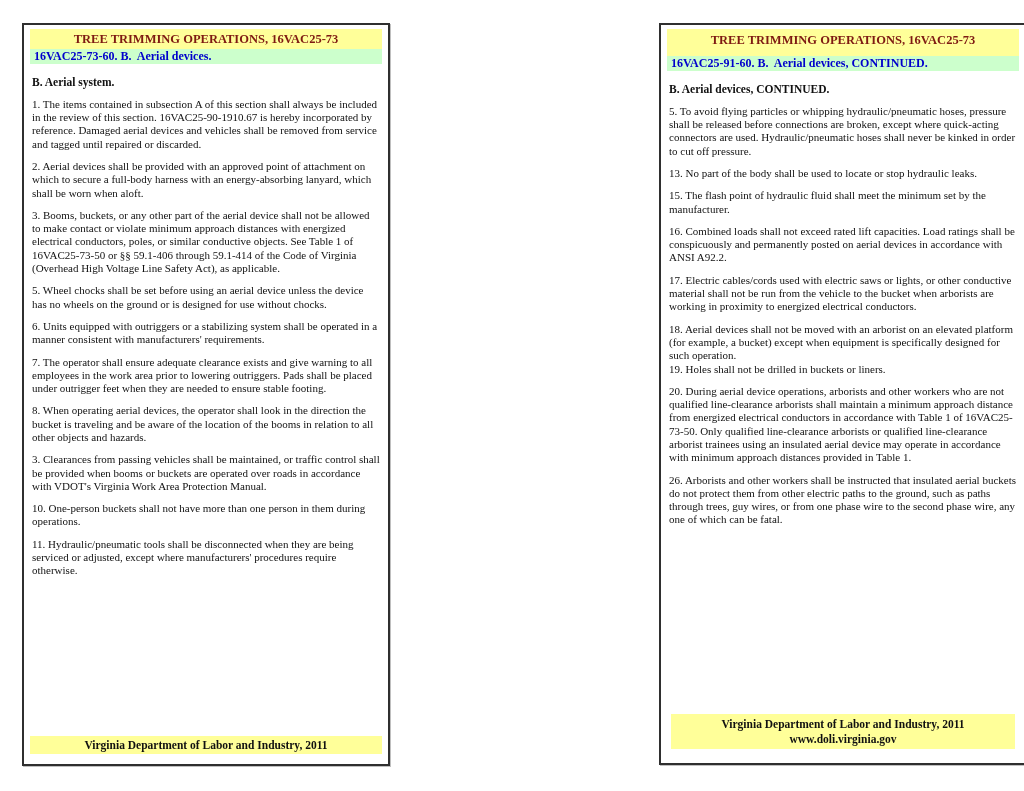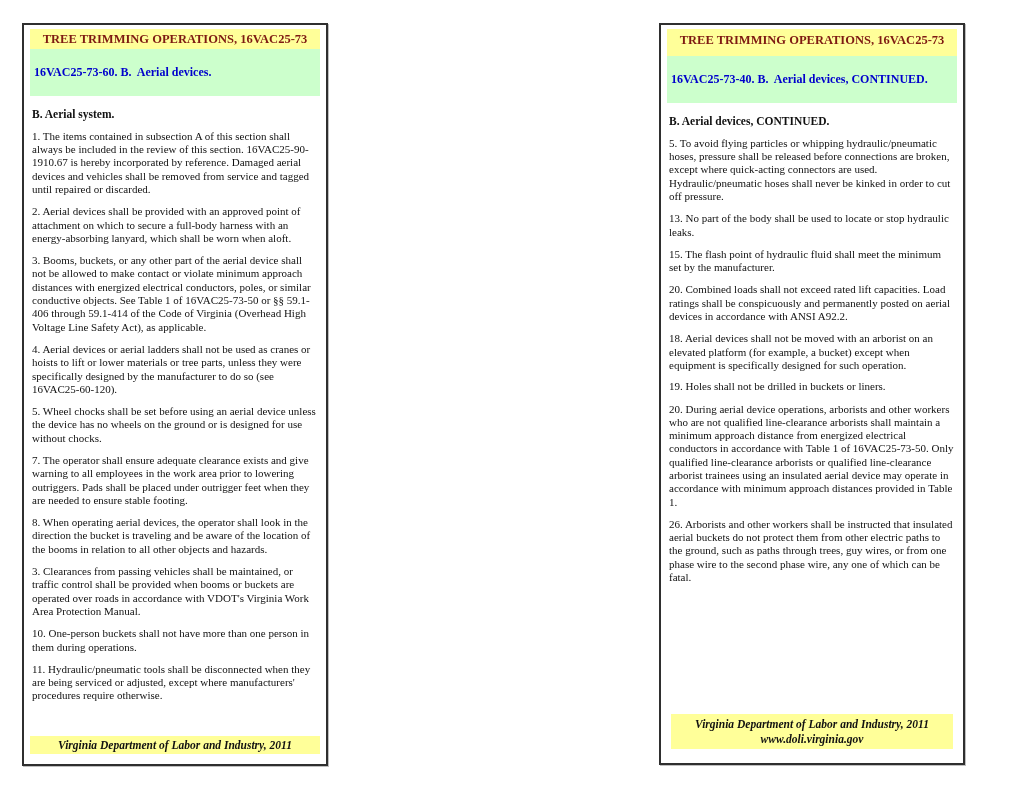--- a/index.html
+++ b/index.html
@@ -16,21 +16,21 @@
   body{
     background:var(--page-bg);
     font-family:"Liberation Serif", serif;
     color:var(--text-color);
     position:relative;
     overflow:hidden;
   }
   .panel{
     position:absolute;
     top:23px;
-    width:306px;
+    width:368px;
     height:743px;
     background:#fff;
     border:2px solid var(--border-color);
     box-shadow:1px 1px 0 rgba(0,0,0,0.25);
     padding:4px 6px 6px 6px;
     display:flex;
     flex-direction:column;
   }
   .panel-left{left:22px;}
   .panel-right{left:659px;height:742px;}
@@ -44,84 +44,84 @@
     padding:3px 2px;
     white-space:pre-wrap;
   }
   .panel-right .title-bar{padding:4px 2px 9px 2px;}
   .section-bar{
     background:var(--section-bg);
     color:var(--section-color);
     font-weight:bold;
     font-size:12px;
     line-height:1.2;
-    padding:16px 4px;
+    padding:0 4px;
     white-space:pre-wrap;
   }
   .heading{
     font-weight:bold;
     font-size:11.5px;
     margin:12px 2px 0 2px;
     white-space:pre-wrap;
   }
   .paragraphs{margin-top:1px;}
   .para{
     font-size:11px;
     line-height:13.3px;
     margin:9px 2px 0 2px;
     white-space:pre-wrap;
   }
-  .para.tight{margin-top:8px;}
+  .para.tight{margin-top:0;}
   .footer-bar{
     margin-top:auto;
     background:var(--header-bg);
     font-weight:bold;
     text-align:center;
     font-size:11.5px;
     line-height:1.25;
     padding:2px 2px;
     margin-bottom:4px;
-    font-style:italic;
   }
   .panel-right .footer-bar{margin-left:4px;margin-right:4px;margin-bottom:8px;padding:3px 2px;}
   .footer-line{white-space:pre-wrap;}
 </style>
 </head>
 <body>
 
 <div class="panel panel-left">
   <div class="title-bar">TREE TRIMMING OPERATIONS, 16VAC25-73</div>
   <div class="section-bar">16VAC25-73-60. B.  Aerial devices.</div>
   <div class="heading">B. Aerial system.</div>
   <div class="paragraphs">
       <p class="para">1. The items contained in subsection A of this section shall always be included in the review of this section. 16VAC25-90-1910.67 is hereby incorporated by reference. Damaged aerial devices and vehicles shall be removed from service and tagged until repaired or discarded.</p>
       <p class="para">2. Aerial devices shall be provided with an approved point of attachment on which to secure a full-body harness with an energy-absorbing lanyard, which shall be worn when aloft.</p>
       <p class="para">3. Booms, buckets, or any other part of the aerial device shall not be allowed to make contact or violate minimum approach distances with energized electrical conductors, poles, or similar conductive objects. See Table 1 of 16VAC25-73-50 or §§ 59.1-406 through 59.1-414 of the Code of Virginia (Overhead High Voltage Line Safety Act), as applicable.</p>
-      <p class="para">4. Aerial devices or aerial ladders shall not be used as cranes or hoists to lift or lower materials or tree parts, unless they were specifically designed by the manufacturer to do so (see 16VAC25-60-120).</p>
       <p class="para">5. Wheel chocks shall be set before using an aerial device unless the device has no wheels on the ground or is designed for use without chocks.</p>
+      <p class="para">6. Units equipped with outriggers or a stabilizing system shall be operated in a manner consistent with manufacturers' requirements.</p>
       <p class="para">7. The operator shall ensure adequate clearance exists and give warning to all employees in the work area prior to lowering outriggers. Pads shall be placed under outrigger feet when they are needed to ensure stable footing.</p>
       <p class="para">8. When operating aerial devices, the operator shall look in the direction the bucket is traveling and be aware of the location of the booms in relation to all other objects and hazards.</p>
       <p class="para">3. Clearances from passing vehicles shall be maintained, or traffic control shall be provided when booms or buckets are operated over roads in accordance with VDOT's Virginia Work Area Protection Manual.</p>
       <p class="para">10. One-person buckets shall not have more than one person in them during operations.</p>
       <p class="para">11. Hydraulic/pneumatic tools shall be disconnected when they are being serviced or adjusted, except where manufacturers' procedures require otherwise.</p>
     </div>
   <div class="footer-bar">
       <div class="footer-line">Virginia Department of Labor and Industry, 2011</div>
     </div>
 </div>
 
 <div class="panel panel-right">
   <div class="title-bar">TREE TRIMMING OPERATIONS, 16VAC25-73</div>
-  <div class="section-bar">16VAC25-73-40. B.  Aerial devices, CONTINUED.</div>
+  <div class="section-bar">16VAC25-91-60. B.  Aerial devices, CONTINUED.</div>
   <div class="heading">B. Aerial devices, CONTINUED.</div>
   <div class="paragraphs">
       <p class="para">5. To avoid flying particles or whipping hydraulic/pneumatic hoses, pressure shall be released before connections are broken, except where quick-acting connectors are used. Hydraulic/pneumatic hoses shall never be kinked in order to cut off pressure.</p>
       <p class="para">13. No part of the body shall be used to locate or stop hydraulic leaks.</p>
       <p class="para">15. The flash point of hydraulic fluid shall meet the minimum set by the manufacturer.</p>
-      <p class="para">20. Combined loads shall not exceed rated lift capacities. Load ratings shall be conspicuously and permanently posted on aerial devices in accordance with ANSI A92.2.</p>
+      <p class="para">16. Combined loads shall not exceed rated lift capacities. Load ratings shall be conspicuously and permanently posted on aerial devices in accordance with ANSI A92.2.</p>
+      <p class="para">17. Electric cables/cords used with electric saws or lights, or other conductive material shall not be run from the vehicle to the bucket when arborists are working in proximity to energized electrical conductors.</p>
       <p class="para">18. Aerial devices shall not be moved with an arborist on an elevated platform (for example, a bucket) except when equipment is specifically designed for such operation.</p>
       <p class="para tight">19. Holes shall not be drilled in buckets or liners.</p>
       <p class="para">20. During aerial device operations, arborists and other workers who are not qualified line-clearance arborists shall maintain a minimum approach distance from energized electrical conductors in accordance with Table 1 of 16VAC25-73-50. Only qualified line-clearance arborists or qualified line-clearance arborist trainees using an insulated aerial device may operate in accordance with minimum approach distances provided in Table 1.</p>
       <p class="para">26. Arborists and other workers shall be instructed that insulated aerial buckets do not protect them from other electric paths to the ground, such as paths through trees, guy wires, or from one phase wire to the second phase wire, any one of which can be fatal.</p>
     </div>
   <div class="footer-bar">
       <div class="footer-line">Virginia Department of Labor and Industry, 2011</div>
       <div class="footer-line">www.doli.virginia.gov</div>
     </div>
 </div>

